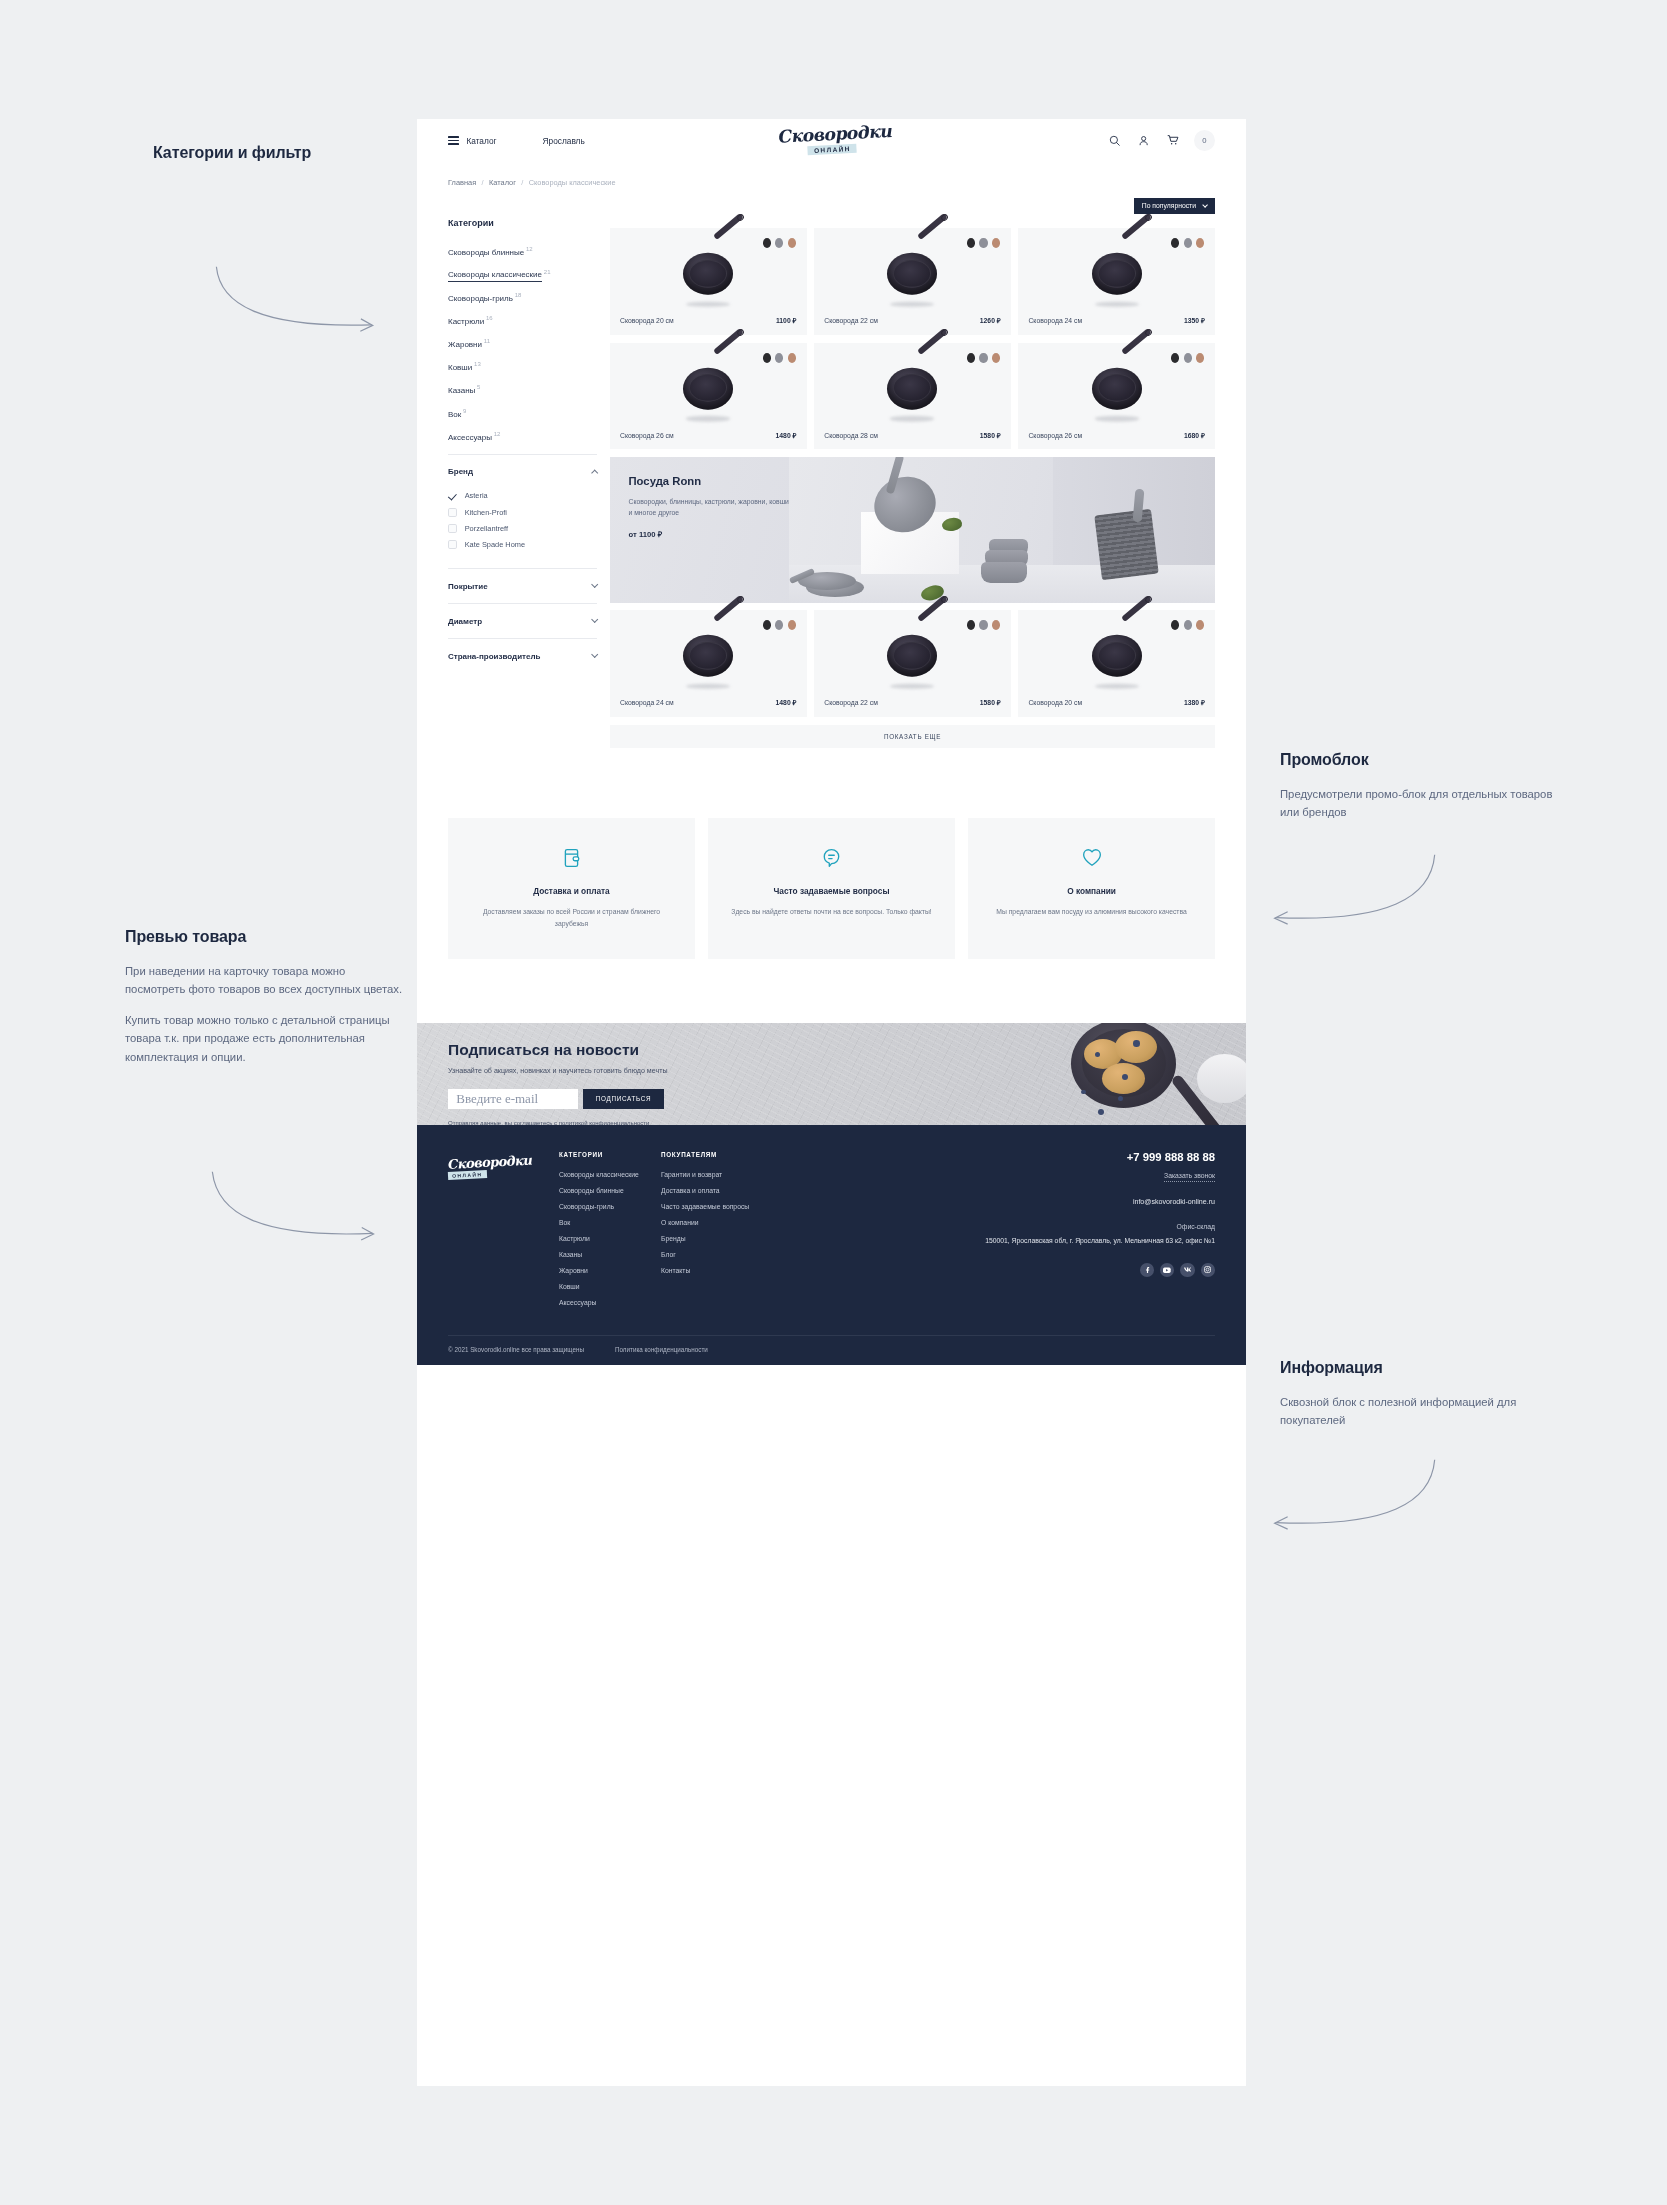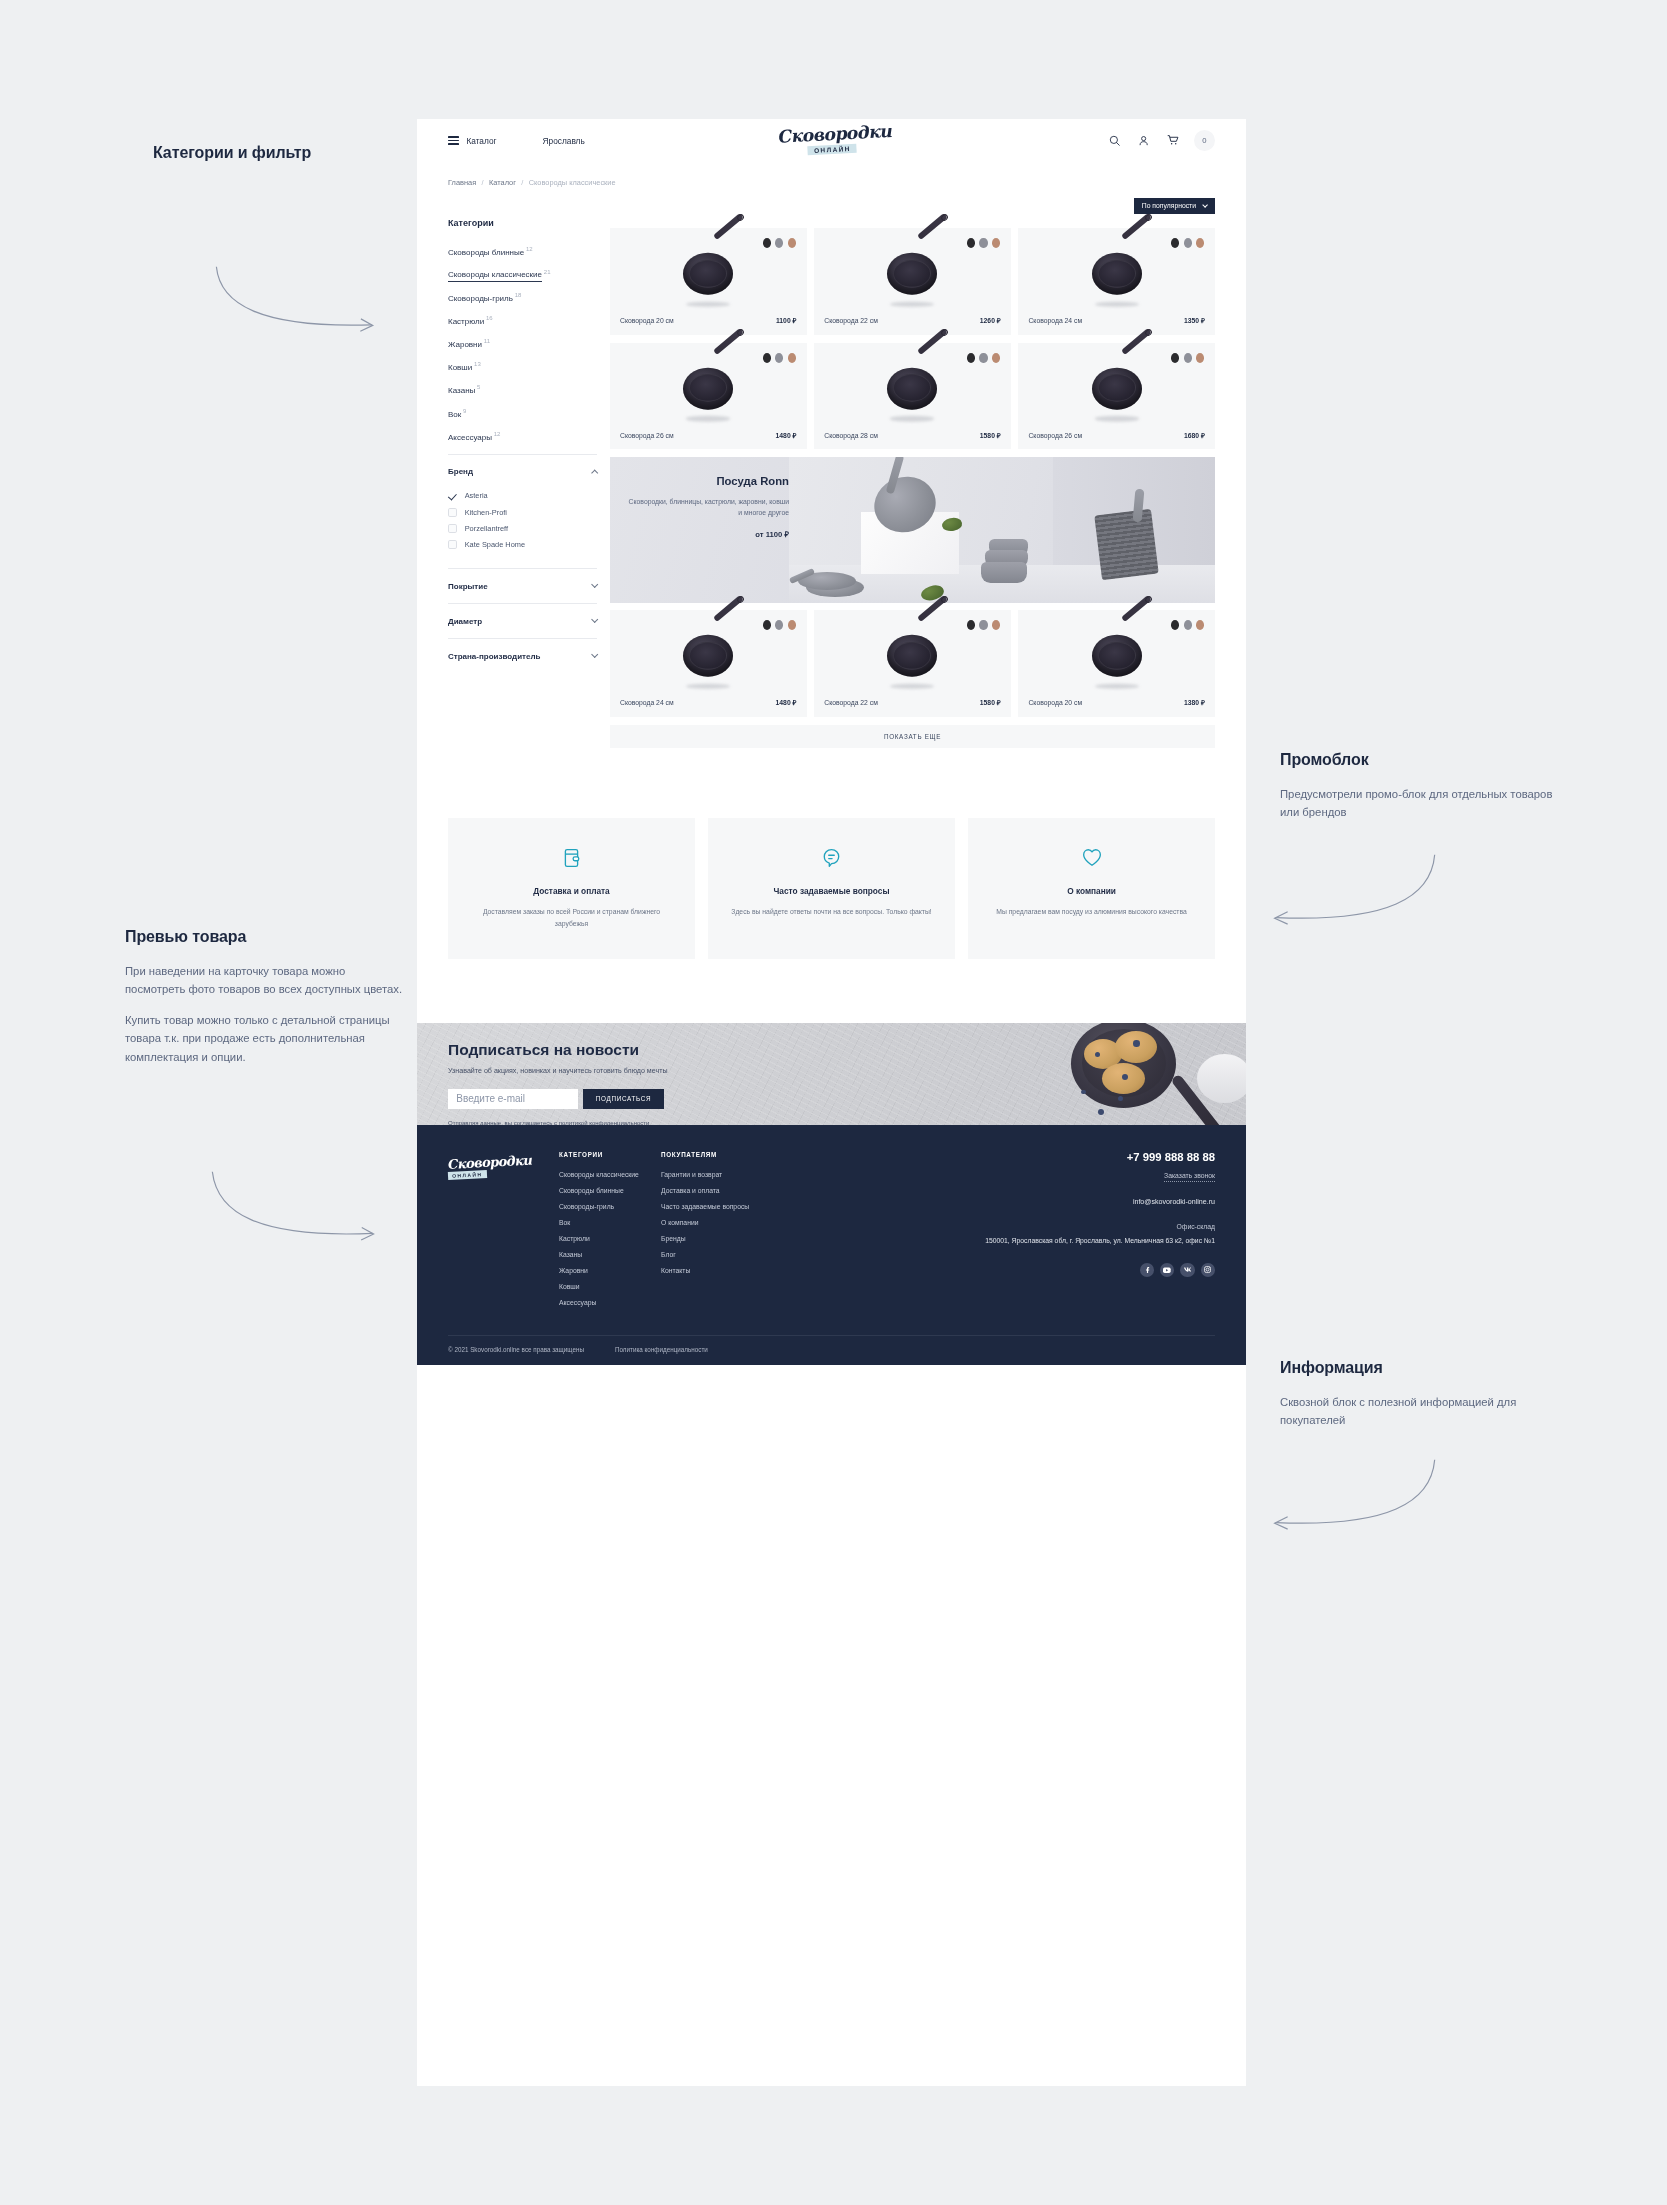--- a/index.html
+++ b/index.html
@@ -118,21 +118,21 @@
   }
   .cbox.checked { border-color:transparent; background:transparent; }
   .cbox.checked::after {
     content:""; position:absolute; left:1.2px; top:-0.6px;
     width:4.2px; height:6.5px; border-right:1.2px solid #2b3750;
     border-bottom:1.2px solid #2b3750; transform:rotate(42deg);
   }
   .fopt span { font-size:7.4px; color:#4a566e; }
 
   
-  .products { flex:1;text-align:right; }
+  .products { flex:1; }
   .sort-row { display:flex; justify-content:flex-end; margin-bottom:14.3px; margin-top:-20px; }
   .sort-btn {
     background:#1d2840; color:#fff; font-size:6.8px;
     padding:4.8px 8.3px; display:flex; align-items:center; gap:6.5px;
     cursor:pointer;
   }
   .sort-btn .chev { border-color:#fff; width:4.2px; height:4.2px; margin-top:-1.8px; }
 
   .grid { display:grid; grid-template-columns:repeat(3,1fr); gap:7.7px; }
   .card { background:#f6f7f8; position:relative; cursor:pointer; }
@@ -252,22 +252,22 @@
     background:
       repeating-linear-gradient(27deg, rgba(255,255,255,.12) 0 1.2px, transparent 1.2px 5.4px),
       repeating-linear-gradient(117deg, rgba(0,0,0,.045) 0 0.6px, transparent 0.6px 7.7px);
   }
   .news-inner { position:relative; padding:18px 0 0 31px; width:333px; }
   .news h2 { font-size:15.5px; font-weight:bold; margin-bottom:7.1px; }
   .news .sub { font-size:7.1px; color:#454f66; margin-bottom:14.3px; }
   .news-form { display:flex; }
   .news-input {
     width:130px; height:20px; background:#fff; border:none;
-    font-size:10px; padding:0 8.3px; color:#3a465e;
-    font-family:Liberation Sans, sans-serif;
+    font-size:13px; padding:0 8.3px; color:#3a465e;
+    font-family:Liberation Serif, serif;
   }
   .news-input::placeholder { color:#8d96a8; }
   .news-btn {
     background:#1d2840; color:#fff; border:none; height:20px;
     padding:0 13px; font-size:6.3px; letter-spacing:0.7px; cursor:pointer;
     font-family:"Liberation Sans", sans-serif; margin-left:4.8px;
   }
   .news-note { font-size:6px; color:#454f66; margin-top:10.7px; }
   .news-note u { text-decoration-color:#7c8498; }
 

